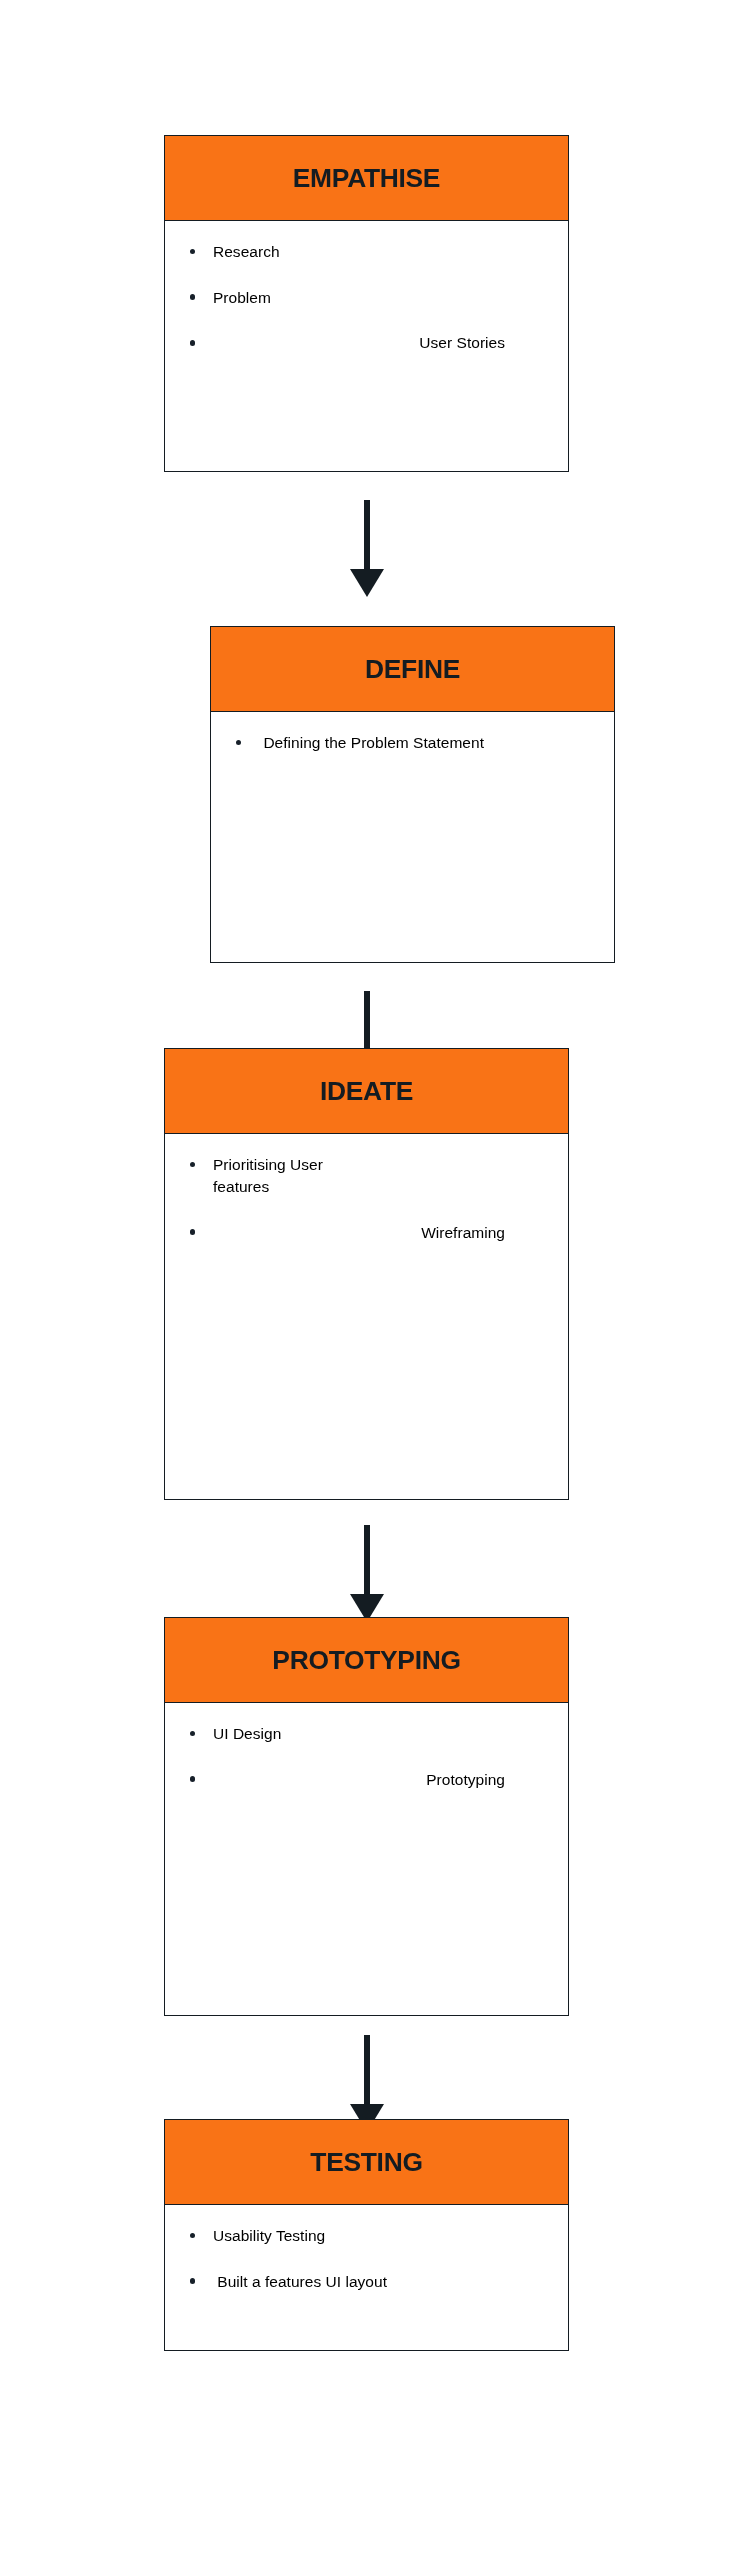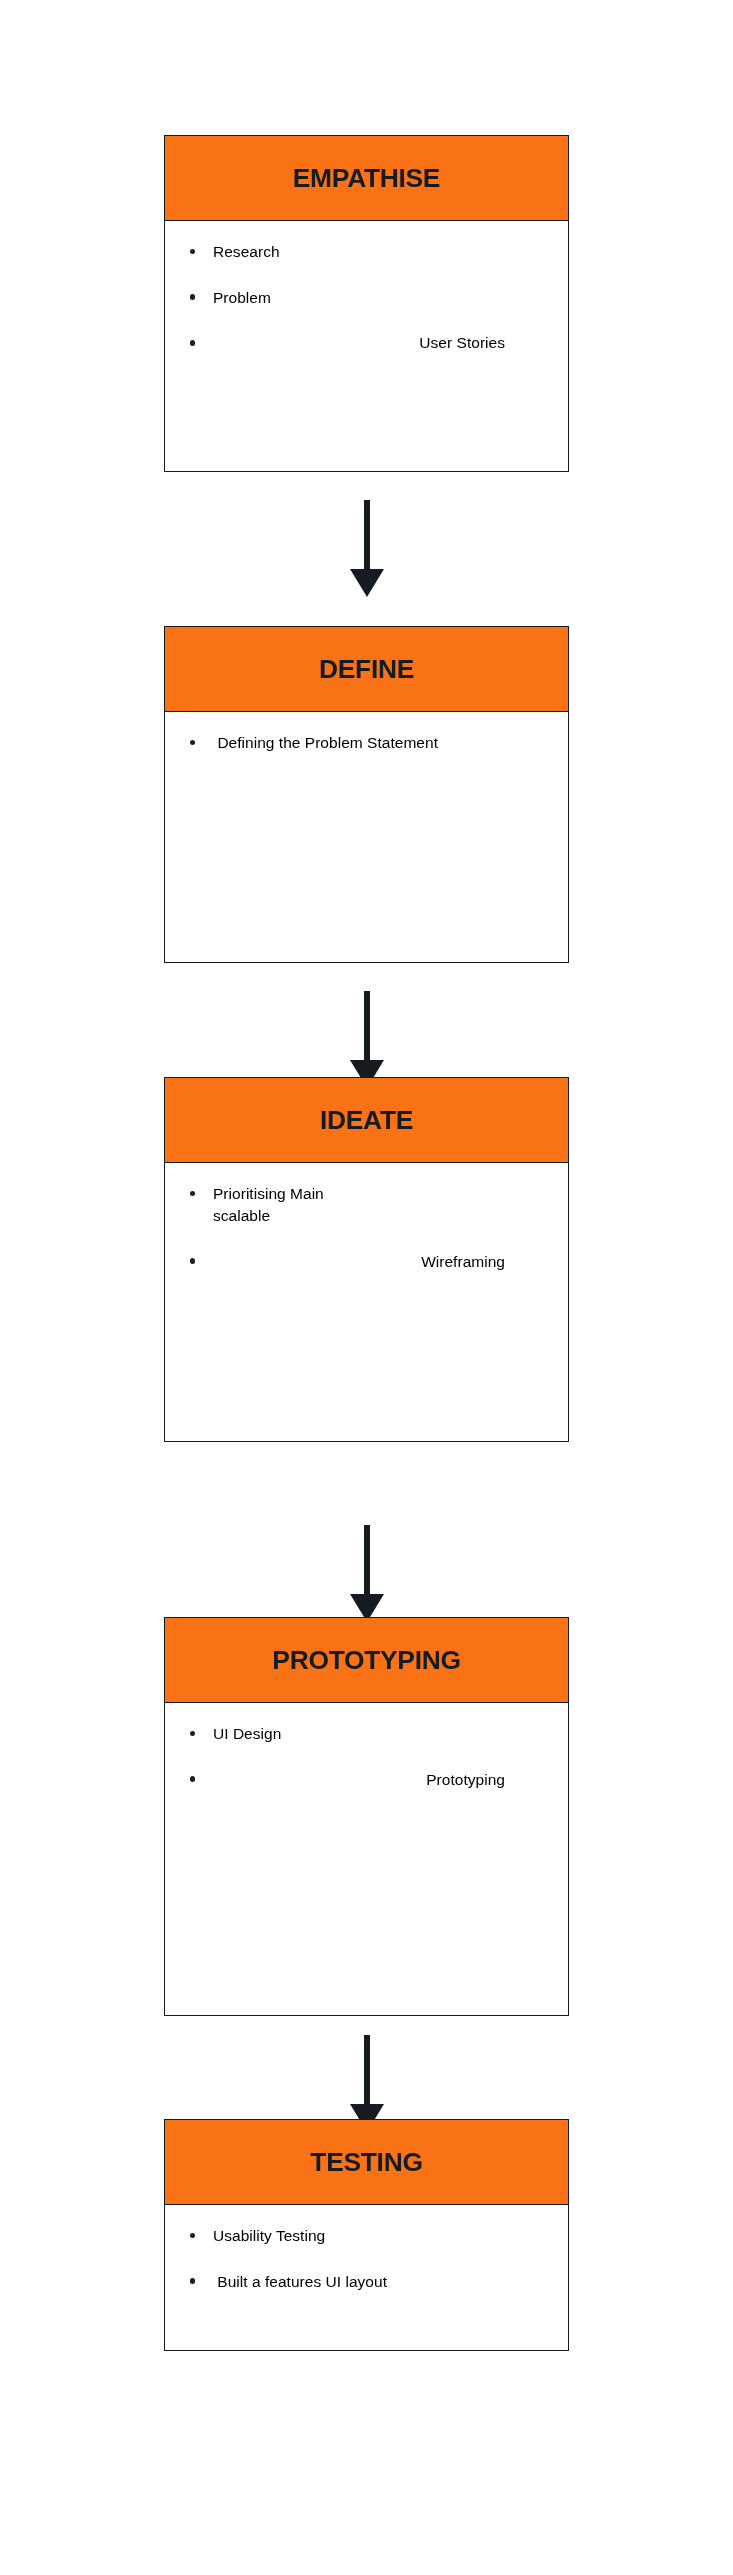--- a/index.html
+++ b/index.html
@@ -137,48 +137,48 @@
         </li>
       </ul>
     </div>
   </div>
 
   <div class="arrow" style="top:500px; height:97px;">
     <div class="shaft" style="height:69px;"></div>
     <div class="head" style="top:69px;"></div>
   </div>
 
-  <div class="stage" style="top:626px; height:337px;">
+  <div class="stage" style="top:626px; height:337px;margin-left:46px;">
     <div class="stage-header">
       <div class="stage-title">DEFINE</div>
     </div>
     <div class="stage-body">
       <ul class="stage-list">
         <li style="max-width:225px;">
           <span class="bullet"></span>
           <span>Defining the Problem Statement</span>
         </li>
       </ul>
     </div>
   </div>
 
   <div class="arrow" style="top:991px; height:97px;">
     <div class="shaft" style="height:69px;"></div>
     <div class="head" style="top:69px;"></div>
   </div>
 
-  <div class="stage" style="top:1077px; height:365px;">
+  <div class="stage" style="top:1048px; height:452px;">
     <div class="stage-header">
       <div class="stage-title">IDEATE</div>
     </div>
     <div class="stage-body">
       <ul class="stage-list">
         <li style="max-width:169px;">
           <span class="bullet"></span>
-          <span>Prioritising Main scalable</span>
+          <span>Prioritising User features</span>
         </li>
         <li>
           <span class="bullet"></span>
           <span>Wireframing</span>
         </li>
       </ul>
     </div>
   </div>
 
   <div class="arrow" style="top:1525px; height:97px;">

